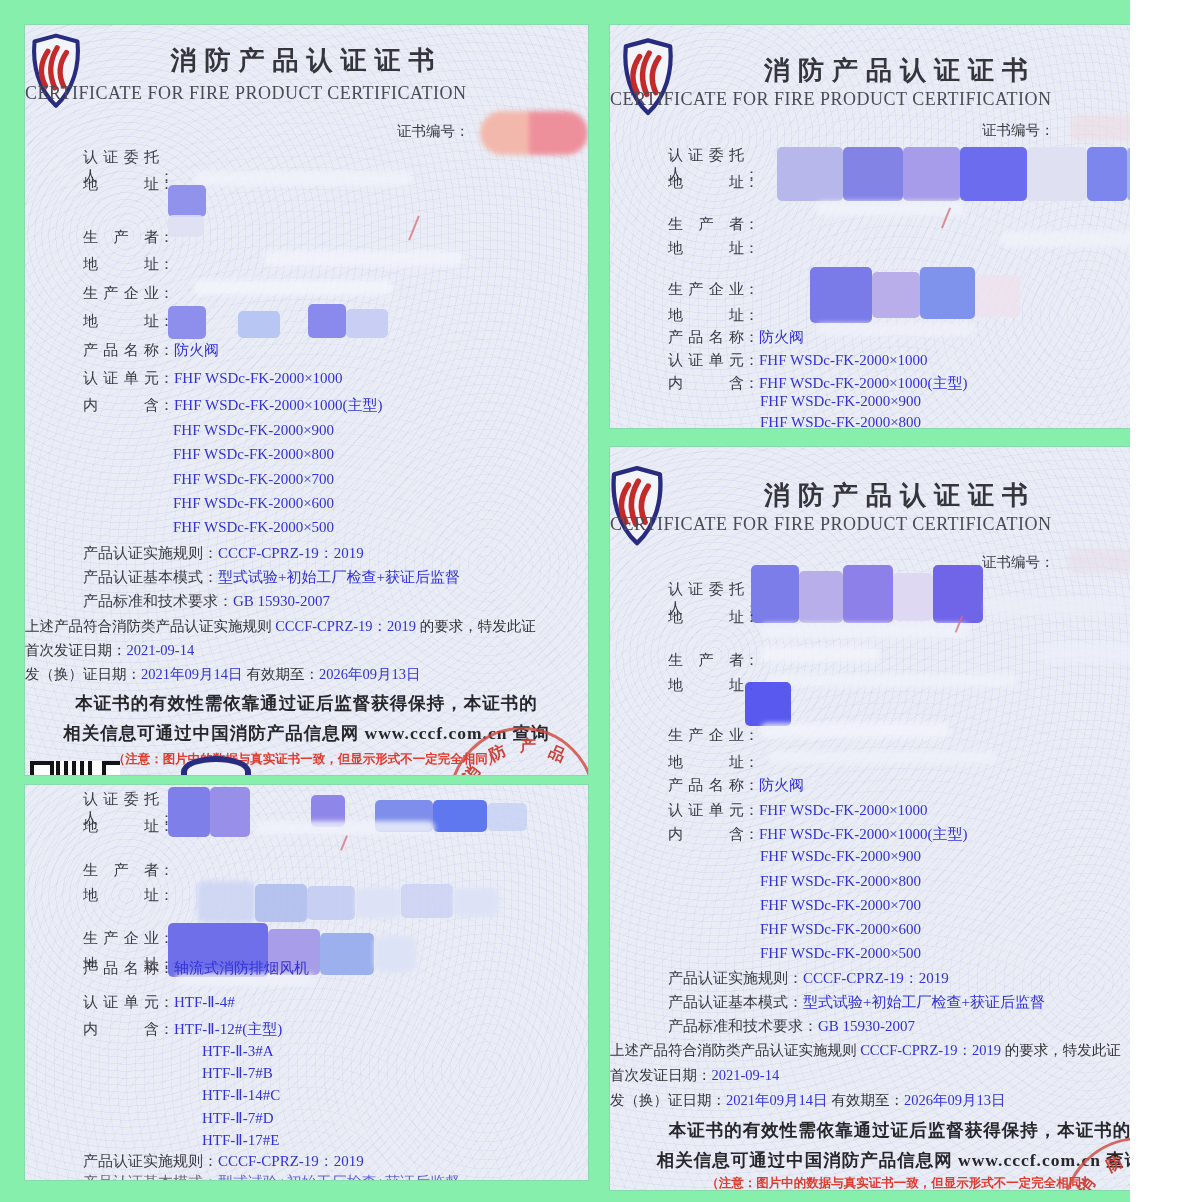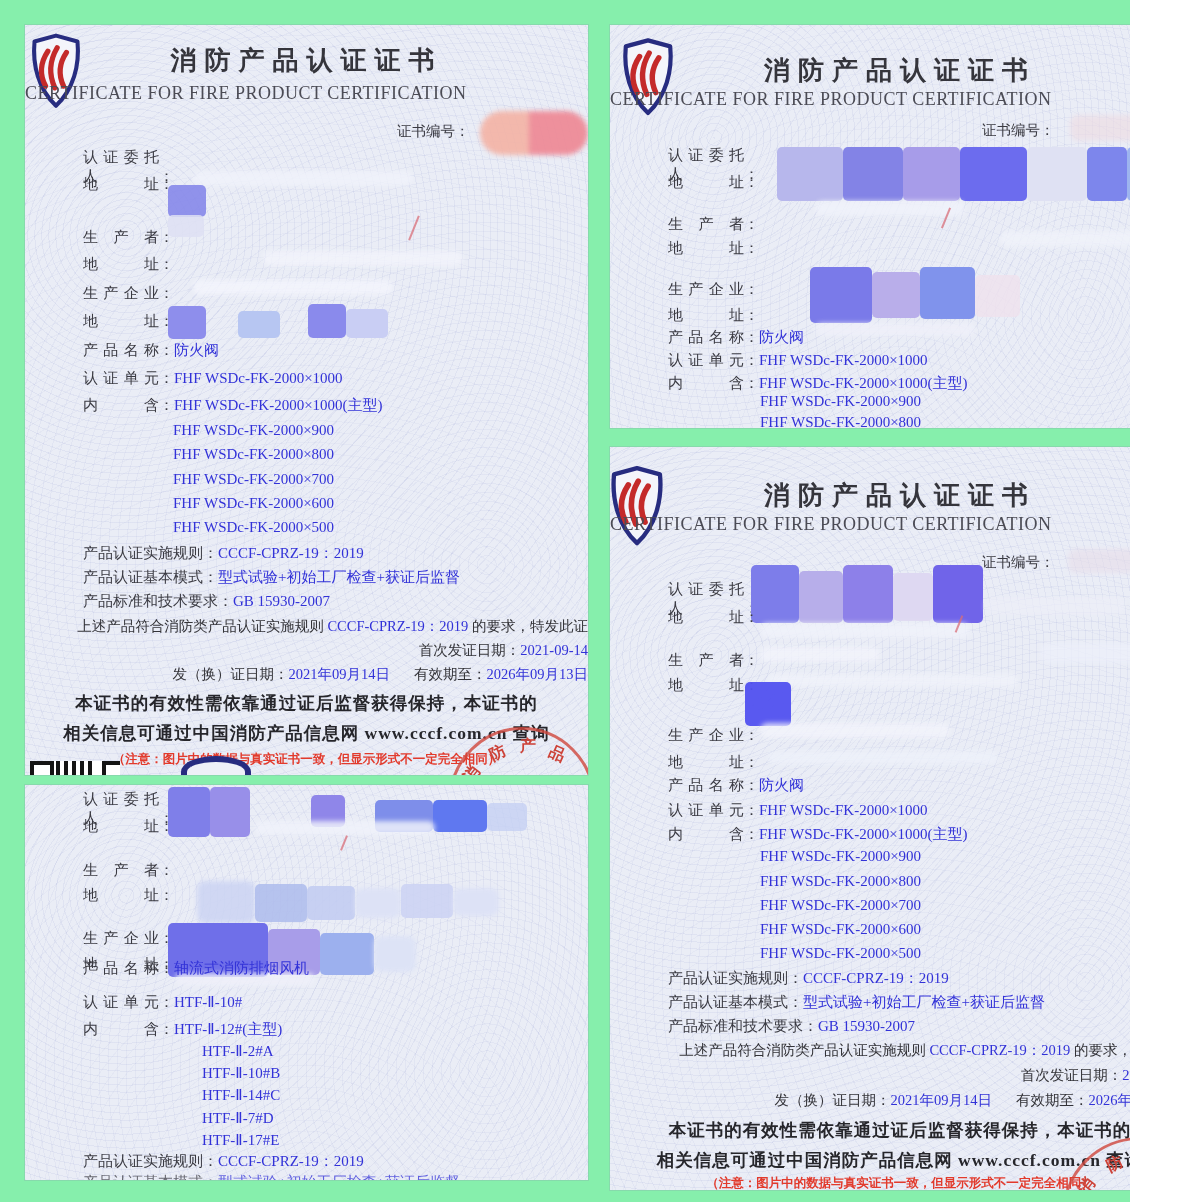--- a/index.html
+++ b/index.html
@@ -15,23 +15,23 @@
          letter-spacing:8px;color:#35353c;}
   .subtitle{position:absolute;left:0;width:100%;text-align:left;font-size:18px;color:#4b4b55;
          letter-spacing:.5px;}
   .certno{position:absolute;font-size:14.5px;color:#3a3a42;}
   .row{position:absolute;left:58px;font-size:15px;color:#3a3a42;}
   .lbl{display:inline-block;width:76px;text-align:justify;text-align-last:justify;color:#3a3a42;}
   .lbl-long{color:#3a3a42;}
   .colon{color:#3a3a42;}
   .val{color:#3232d8;}
   .model{position:absolute;left:148px;font-size:15px;color:#3232d8;}
-  .cline{position:absolute;left:0;width:100%;text-align:right;font-size:14.5px;color:#333338;}
+  .cline{position:absolute;left:0;width:100%;text-align:left;font-size:14.5px;color:#333338;}
   .cline .blue{color:#3232d8;}
-  .vspace{margin-left:24px;}
+  .vspace{margin-left:4px;}
   .foot{position:absolute;left:0;width:100%;text-align:center;font-size:17.5px;font-weight:bold;
         color:#26262b;letter-spacing:1px;}
   .note{position:absolute;left:0;width:100%;text-align:center;font-size:12.5px;font-weight:bold;
         color:#e23a2c;}
   .r{position:absolute;border-radius:5px;filter:blur(.6px);}
   .rs{position:absolute;border-radius:8px;filter:blur(2.5px);}
   .logo{position:absolute;}
   .stamp{position:absolute;border-radius:50%;border:3px solid rgba(208,70,60,.8);}
   .stamp span{position:absolute;color:#cd4238;font-weight:bold;font-size:16px;}
   .mark{position:absolute;width:2px;background:rgba(216,110,120,.75);transform:rotate(22deg);}
@@ -176,24 +176,24 @@
 
     <div class="row" style="top:144px"><span class="lbl">生 产 企 业</span><span class="colon">：</span></div>
     <div class="r" style="left:143px;top:138px;width:100px;height:54px;background:#6f6fe9"></div>
     <div class="r" style="left:243px;top:144px;width:52px;height:46px;background:#a89de9"></div>
     <div class="r" style="left:295px;top:148px;width:54px;height:42px;background:#9cb0ee"></div>
     <div class="rs" style="left:349px;top:151px;width:42px;height:36px;background:#dde3f6"></div>
     <div class="row" style="top:170px"><span class="lbl">地 址</span><span class="colon">：</span></div>
     <div class="rs" style="left:150px;top:188px;width:140px;height:13px;background:rgba(238,240,249,.85)"></div>
 
     <div class="row" style="top:174px"><span class="lbl">产 品 名 称</span><span class="colon">：</span><span class="val">轴流式消防排烟风机</span></div>
-    <div class="row" style="top:208px"><span class="lbl">认 证 单 元</span><span class="colon">：</span><span class="val">HTF-Ⅱ-10#</span></div>
+    <div class="row" style="top:208px"><span class="lbl">认 证 单 元</span><span class="colon">：</span><span class="val">HTF-Ⅱ-4#</span></div>
     <div class="row" style="top:235px"><span class="lbl">内 含</span><span class="colon">：</span><span class="val">HTF-Ⅱ-12#(主型)</span></div>
-    <div class="model" style="top:257px;left:177px">HTF-Ⅱ-2#A</div>
-    <div class="model" style="top:279px;left:177px">HTF-Ⅱ-10#B</div>
+    <div class="model" style="top:257px;left:177px">HTF-Ⅱ-3#A</div>
+    <div class="model" style="top:279px;left:177px">HTF-Ⅱ-7#B</div>
     <div class="model" style="top:301px;left:177px">HTF-Ⅱ-14#C</div>
     <div class="model" style="top:324px;left:177px">HTF-Ⅱ-7#D</div>
     <div class="model" style="top:346px;left:177px">HTF-Ⅱ-17#E</div>
 
     <div class="row" style="top:367px"><span class="lbl-long">产品认证实施规则：</span><span class="val">CCCF-CPRZ-19：2019</span></div>
     <div class="row" style="top:388px;opacity:.75"><span class="lbl-long">产品认证基本模式：</span><span class="val">型式试验+初始工厂检查+获证后监督</span></div>
   </div>
 
   <div class="cert" style="left:610px;top:447px;width:580px;height:743px">
     <svg class="logo" style="left:-4px;top:10px;width:62px;height:98px" viewBox="0 0 100 132">

